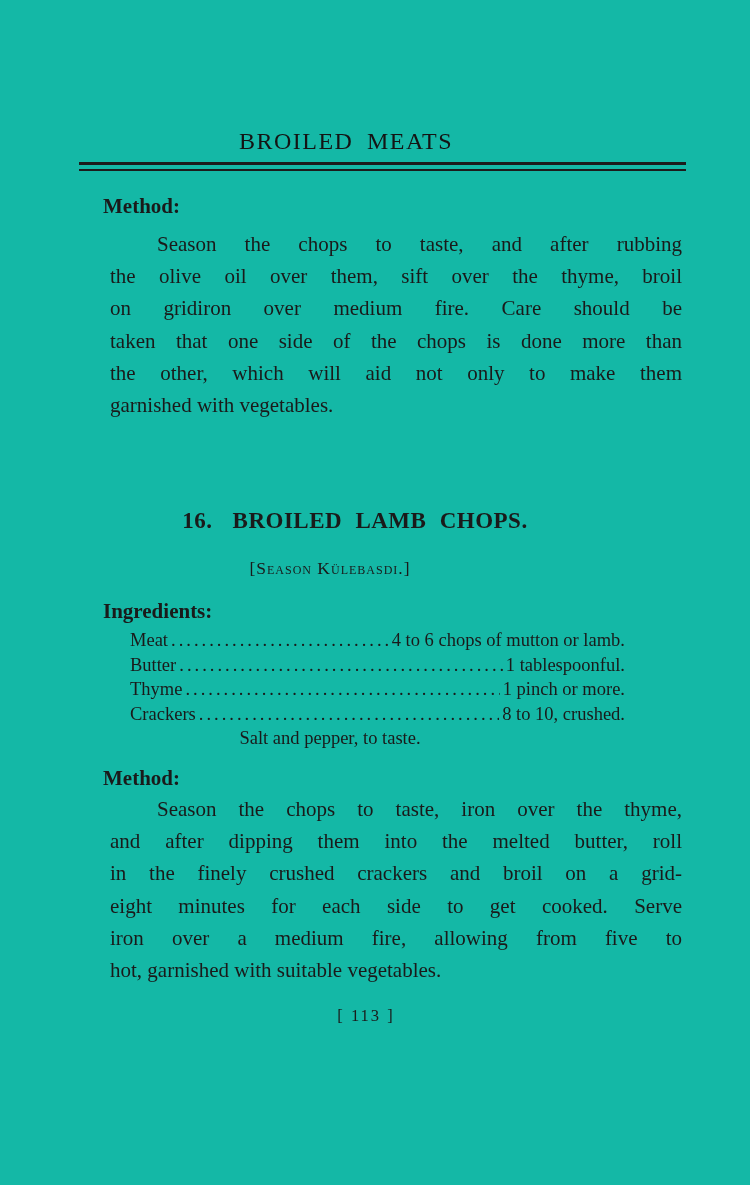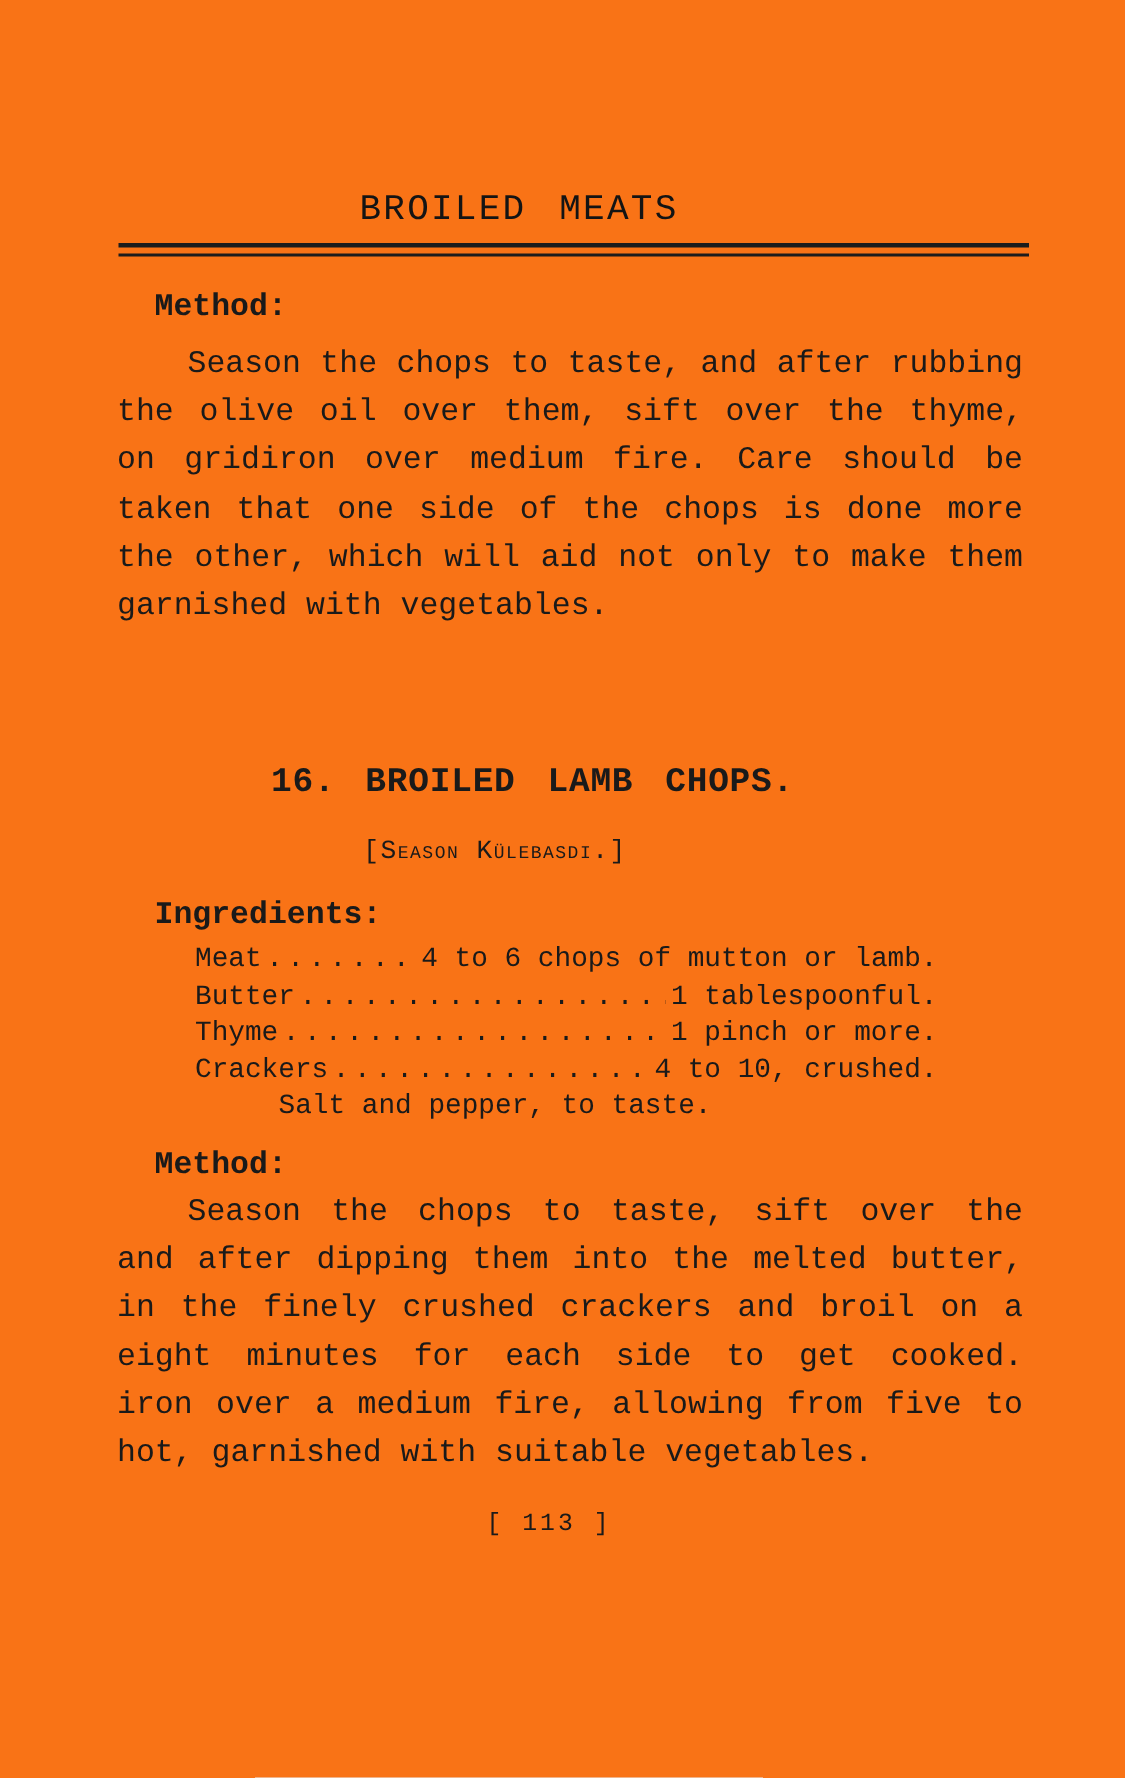--- a/index.html
+++ b/index.html
@@ -1,21 +1,21 @@
 <!DOCTYPE html>
 <html><head>
 <meta charset="utf-8">
 <style>
   html,body{margin:0;padding:0;background:#e8e8e8;}
   .page{
     position:relative;
     width:750px;height:1185px;
-    background:#f97316;
+    background:#14b8a6;
     color:#1a1a1a;
-    font-family:Liberation Mono, monospace;
+    font-family:Liberation Serif, serif;
     overflow:hidden;
   }
   
   .running-head{
     position:absolute;top:126px;left:78px;width:536px;
     text-align:center;
     font-size:24px;line-height:30px;
     letter-spacing:1.5px;word-spacing:6px;
     color:#141414;
   }
@@ -34,20 +34,21 @@
   .para{
     position:absolute;left:78px;width:604px;
     font-size:21px;
   }
   .p1{top:228px;}
   .p2{top:793px;}
   .jline{
     height:32.2px;line-height:32.2px;
     text-align:justify;text-align-last:justify;
     overflow:hidden;
+    margin-left:32px;
   }
   .jline:not(.last)::after{content:"";display:inline-block;width:100%;height:0;}
   .jline.first{text-indent:47px;}
   .jline.last{text-align:left;text-align-last:left;}
   .recipe-heading{
     position:absolute;top:506px;left:78px;width:554px;
     text-align:center;
     font-size:23px;font-weight:bold;line-height:30px;
     letter-spacing:0.5px;word-spacing:7px;
   }
@@ -135,30 +136,30 @@
         <span class="ing-amount">1 tablespoonful.</span>
       </div>
       <div class="ing-row">
         <span class="ing-name">Thyme</span>
         <span class="ing-leader">..........................................................................................</span>
         <span class="ing-amount">1 pinch or more.</span>
       </div>
       <div class="ing-row">
         <span class="ing-name">Crackers</span>
         <span class="ing-leader">..........................................................................................</span>
-        <span class="ing-amount">4 to 10, crushed.</span>
+        <span class="ing-amount">8 to 10, crushed.</span>
       </div>
     </div>
 
   <div class="ingredients-note">Salt and pepper, to taste.</div>
 
   <div class="method-label m2">Method:</div>
 
   <div class="para p2" id="para2">
-      <div class="jline first">Season the chops to taste, sift over the thyme,</div>
+      <div class="jline first">Season the chops to taste, iron over the thyme,</div>
       <div class="jline">and after dipping them into the melted butter, roll</div>
       <div class="jline">in the finely crushed crackers and broil on a grid-</div>
       <div class="jline">eight minutes for each side to get cooked. Serve</div>
       <div class="jline">iron over a medium fire, allowing from five to</div>
       <div class="jline last">hot, garnished with suitable vegetables.</div>
     </div>
 
   <div class="page-number">[ 113 ]</div>
 
 </div>

